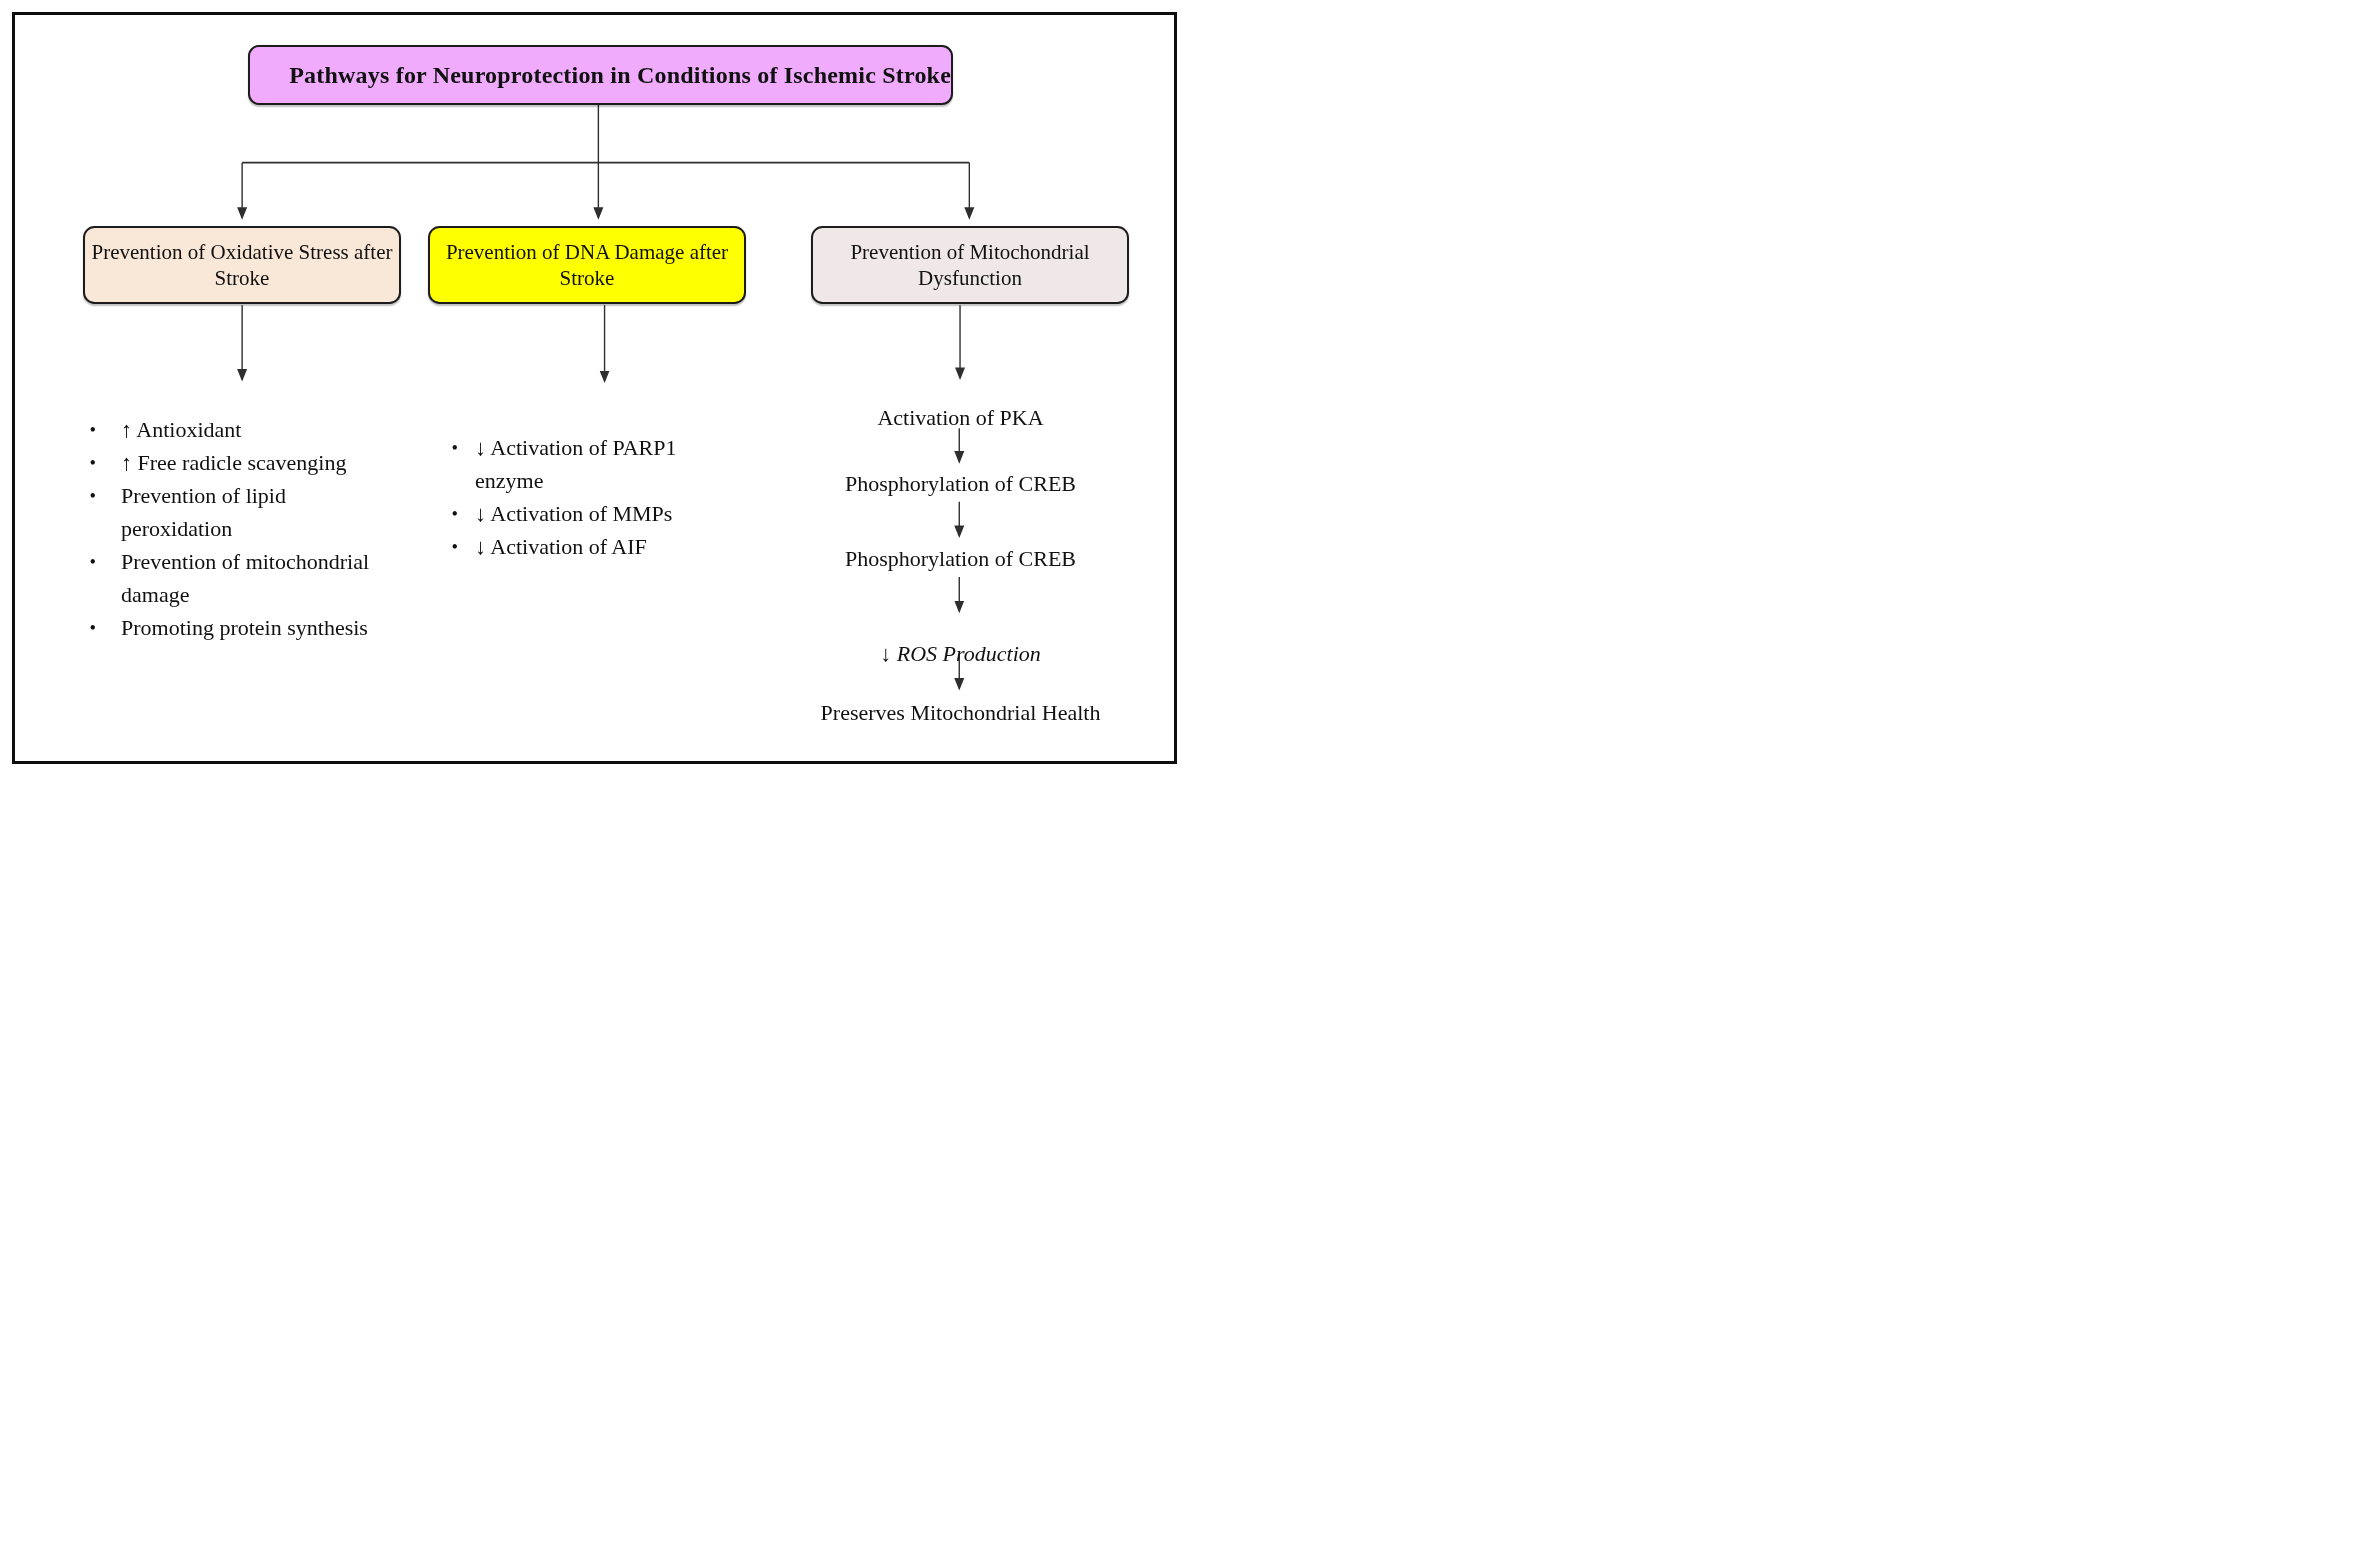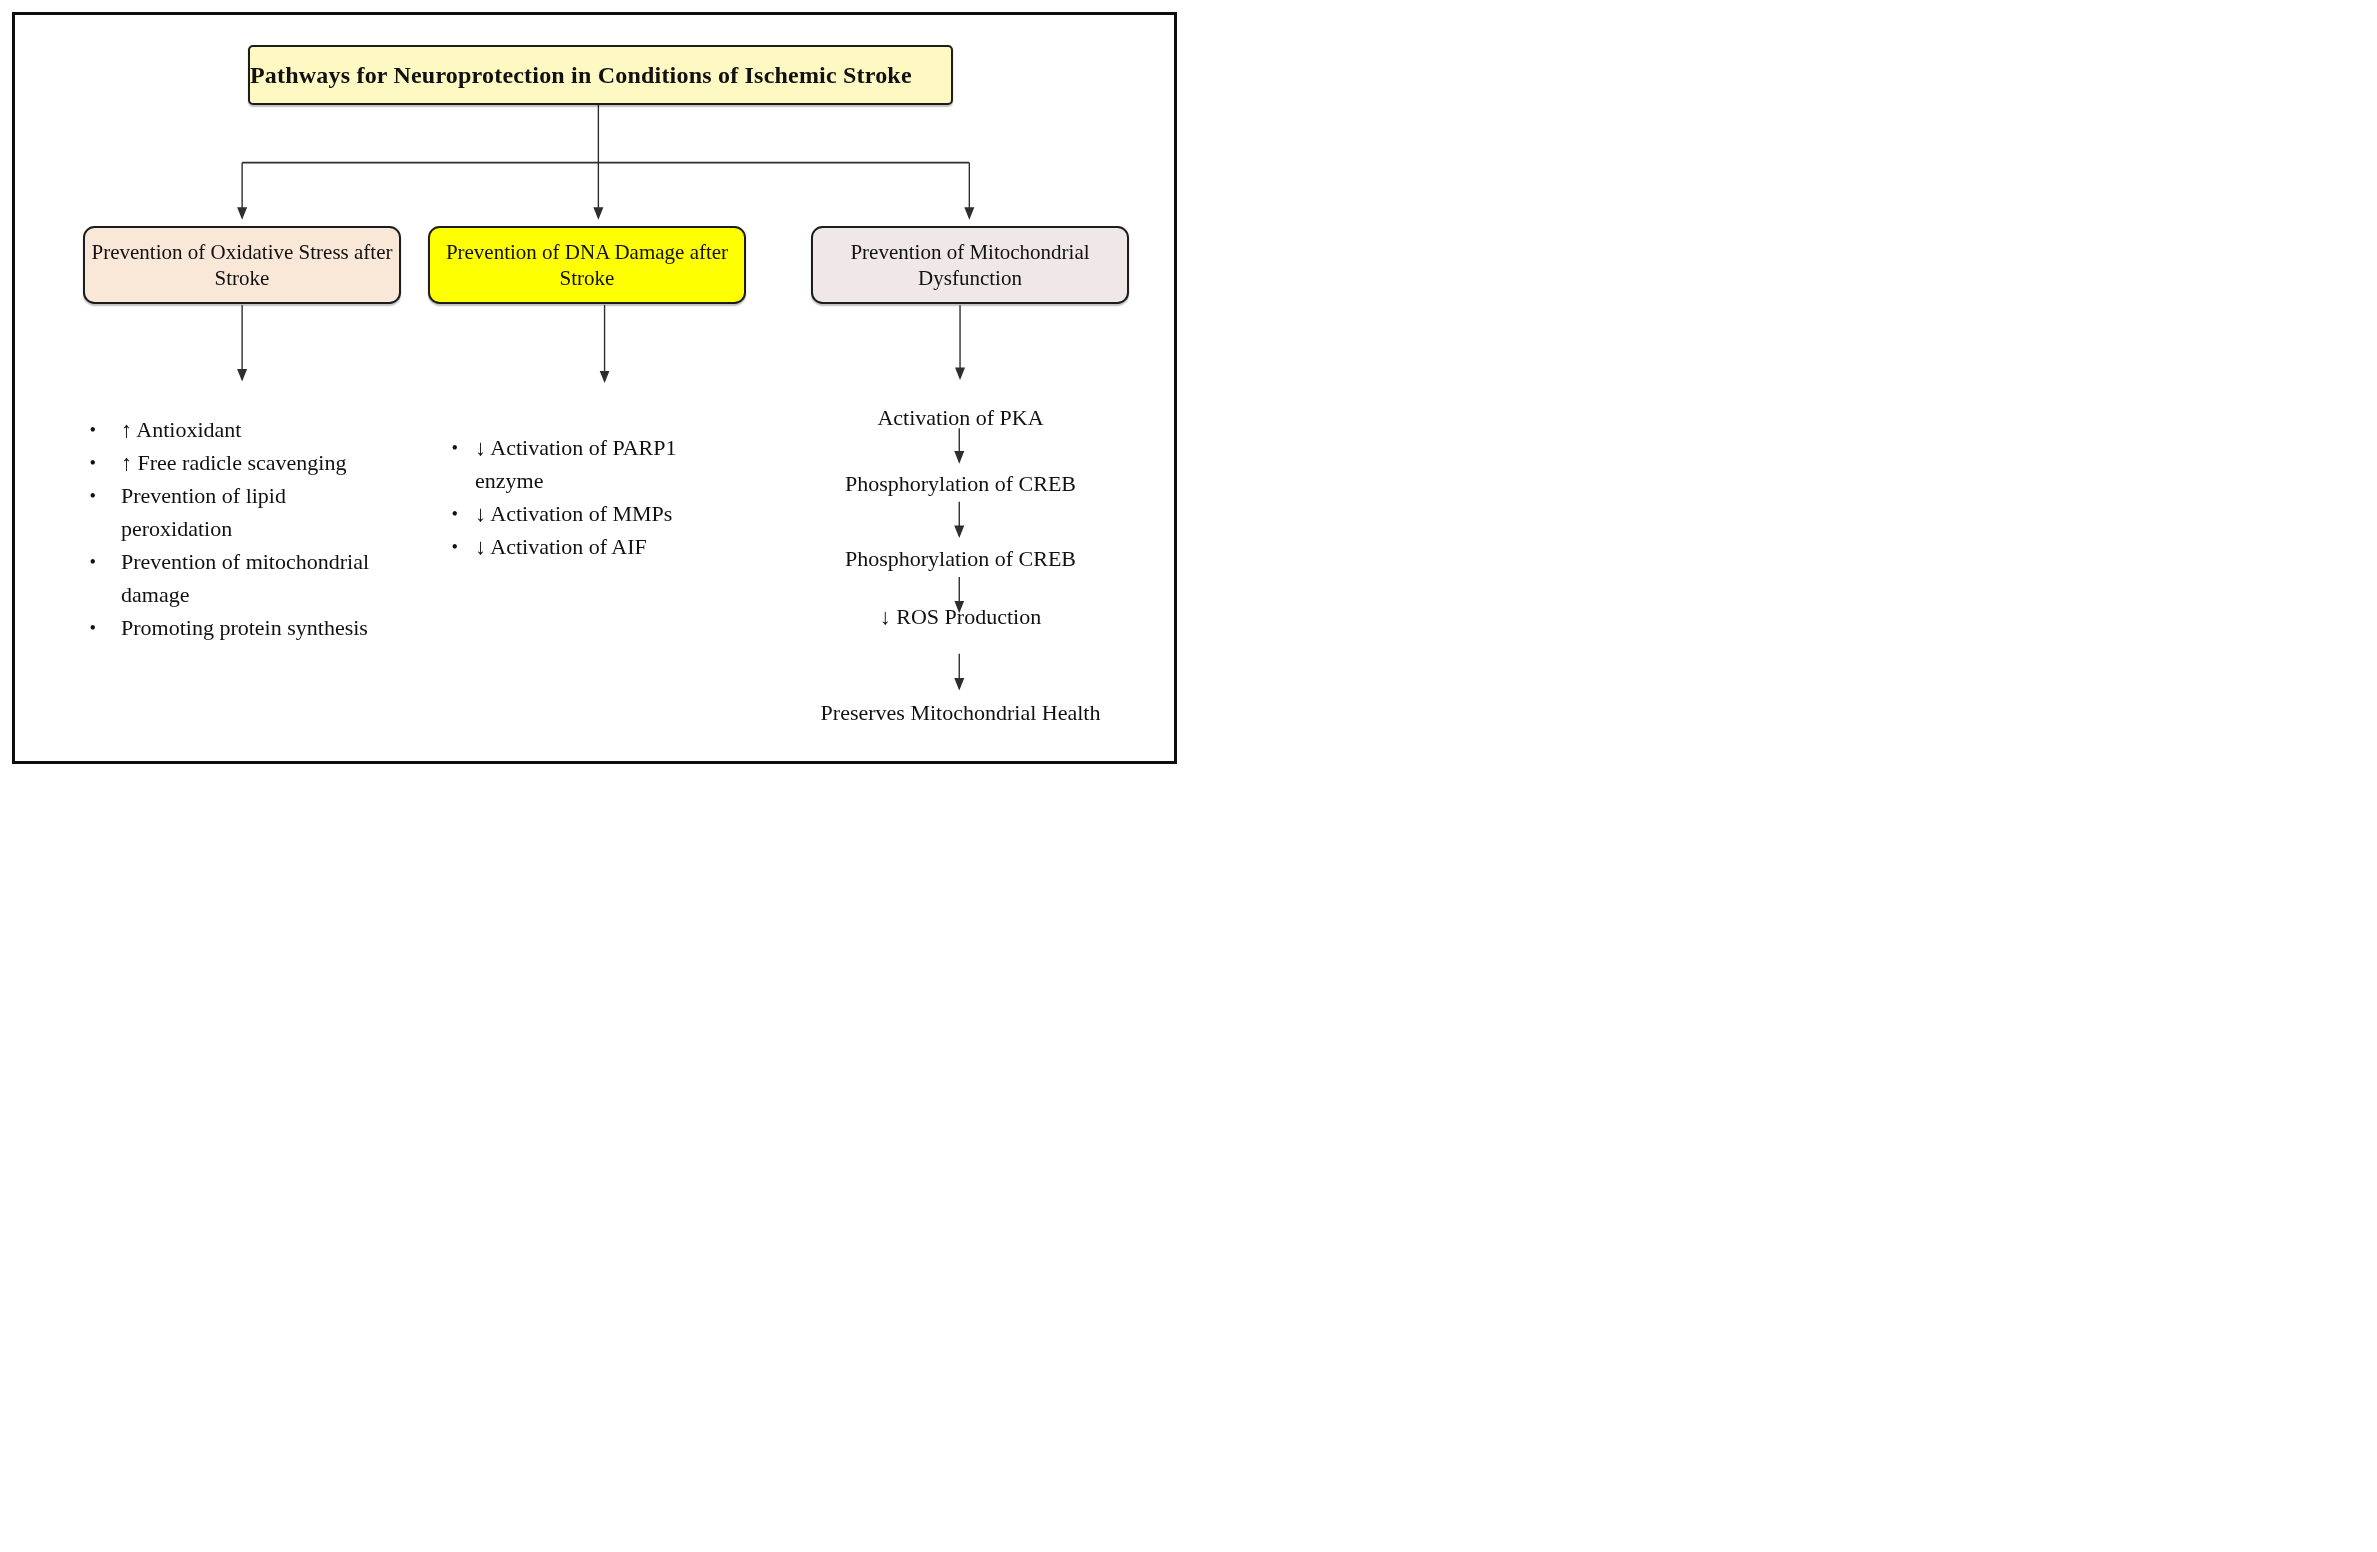--- a/index.html
+++ b/index.html
@@ -24,26 +24,26 @@
   svg.connectors {
     position: absolute;
     left: 0; top: 0;
     width: 1189px; height: 776px;
     pointer-events: none;
   }
   .title-box {
     position: absolute;
     left: 248px; top: 45px;
     width: 701px; height: 56px;
-    background: #fef9c3;
+    background: #f0abfc;
     border: 2.3px solid #1c1c1c;
-    border-radius: 5px;
+    border-radius: 11px;
     display: flex;
     align-items: center;
-    justify-content: flex-start;
+    justify-content: flex-end;
     box-shadow: 0 1.5px 1.5px rgba(0,0,0,0.25);
   }
   .title-box .label {
     font-size: 24px;
     font-weight: 700;
     letter-spacing: 0.2px;
     white-space: nowrap;
   }
   .branch-box {
     position: absolute;
@@ -89,21 +89,21 @@
     left: 790px;
     width: 341px;
     text-align: center;
     font-size: 22px;
     line-height: 26px;
     white-space: nowrap;
   }
   .chain-0 { top: 399px; margin-top: 6px; }
   .chain-1 { top: 471px; }
   .chain-2 { top: 546px; }
-  .chain-3 { top: 604px; }
+  .chain-3 { top: 641px; font-style: italic; }
   .chain-4 { top: 700px; }
 </style>
 </head>
 <body>
 
 <div class="canvas">
 
   <div class="frame"></div>
 
   <svg class="connectors" viewBox="0 0 1534 1002" xmlns="http://www.w3.org/2000/svg">

